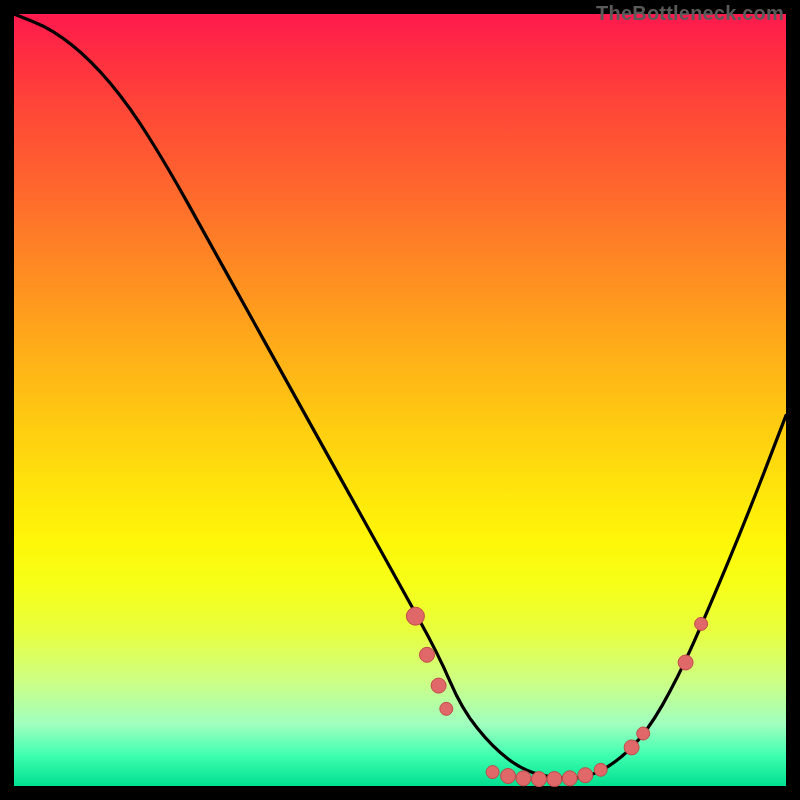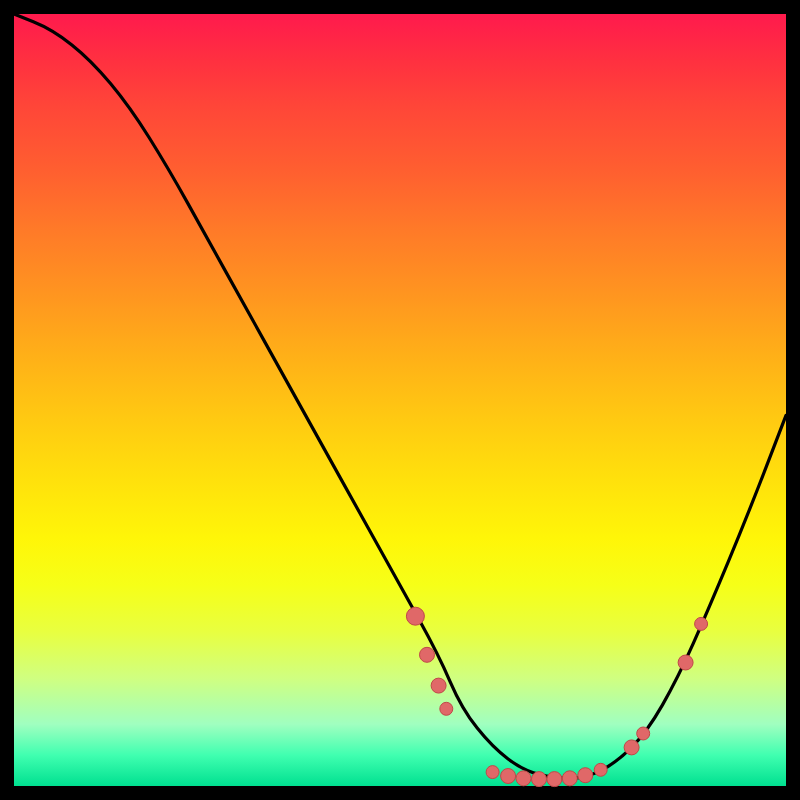--- a/index.html
+++ b/index.html
@@ -67,20 +67,21 @@
     stroke-width: 1;
   }
   .marker.lg { r: 9; }
   .marker.md { r: 7.5; }
   .marker.sm { r: 6.5; }
 </style>
 </head>
 <body>
 
 <div class="frame">
+  <div class="watermark">TheBottleneck.com</div>
   <svg class="plot" viewBox="0 0 772 772" preserveAspectRatio="none">
     <path class="curve" d="M 0.0 0.0 Q 0.0 0.0 19.3 7.7 Q 38.6 15.4 57.9 30.9 Q 77.2 46.3 96.5 69.5 Q 115.8 92.6 135.1 123.5 Q 154.4 154.4 173.7 189.1 Q 193.0 223.9 212.3 258.6 Q 231.6 293.4 250.9 328.1 Q 270.2 362.8 289.5 397.6 Q 308.8 432.3 328.1 467.1 Q 347.4 501.8 366.7 536.5 Q 386.0 571.3 405.3 606.0 Q 424.6 640.8 436.2 667.8 Q 447.8 694.8 463.2 714.1 Q 478.6 733.4 494.1 745.0 Q 509.5 756.6 525.0 760.4 Q 540.4 764.3 555.8 764.3 Q 571.3 764.3 586.7 756.6 Q 602.2 748.8 617.6 733.4 Q 633.0 718.0 648.5 690.9 Q 663.9 663.9 679.4 629.2 Q 694.8 594.4 714.1 548.1 Q 733.4 501.8 752.7 451.6 T 772.0 401.4"></path>
     <g>
         <circle class="marker lg" cx="401.4" cy="602.2"></circle>
         <circle class="marker md" cx="413.0" cy="640.8"></circle>
         <circle class="marker md" cx="424.6" cy="671.6"></circle>
         <circle class="marker sm" cx="432.3" cy="694.8"></circle>
         <circle class="marker sm" cx="478.6" cy="758.1"></circle>
         <circle class="marker md" cx="494.1" cy="762.0"></circle>
         <circle class="marker md" cx="509.5" cy="764.3"></circle>

